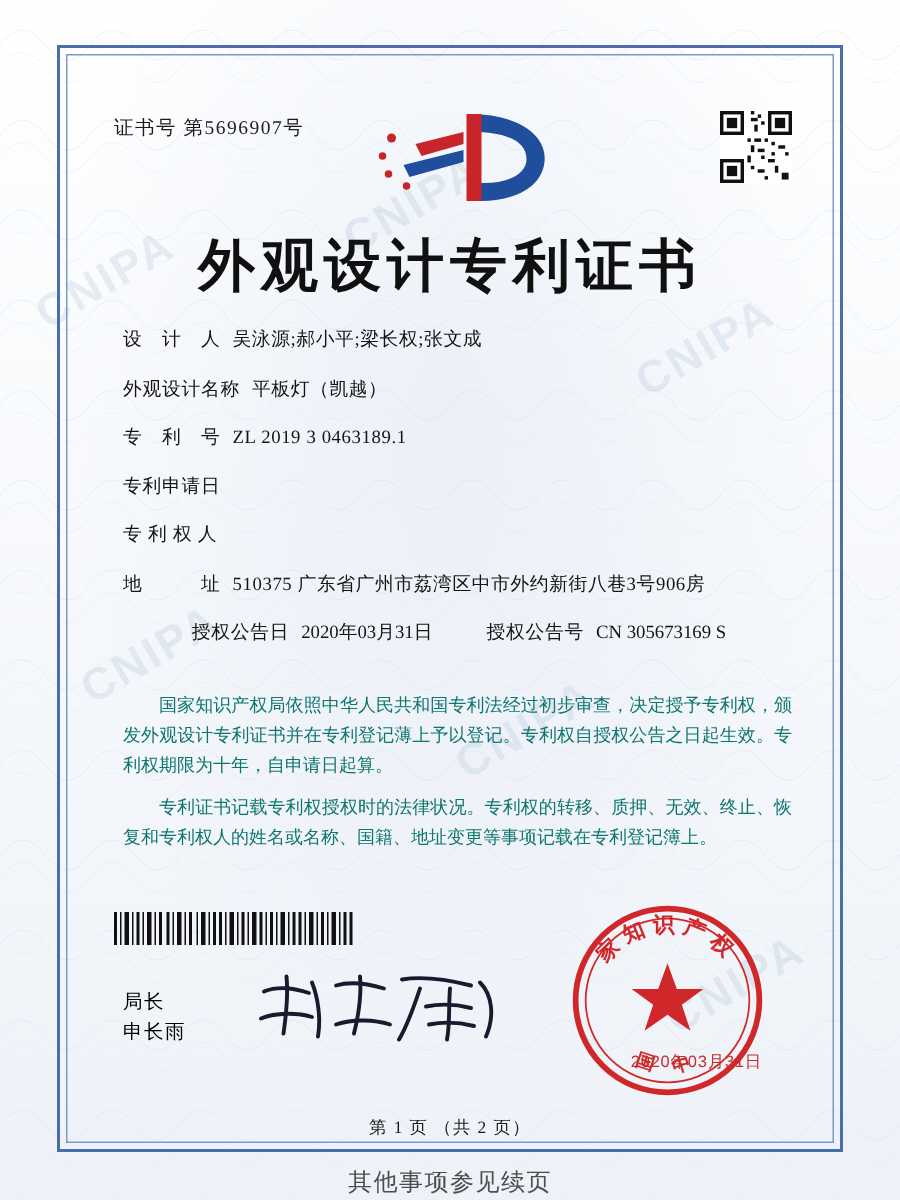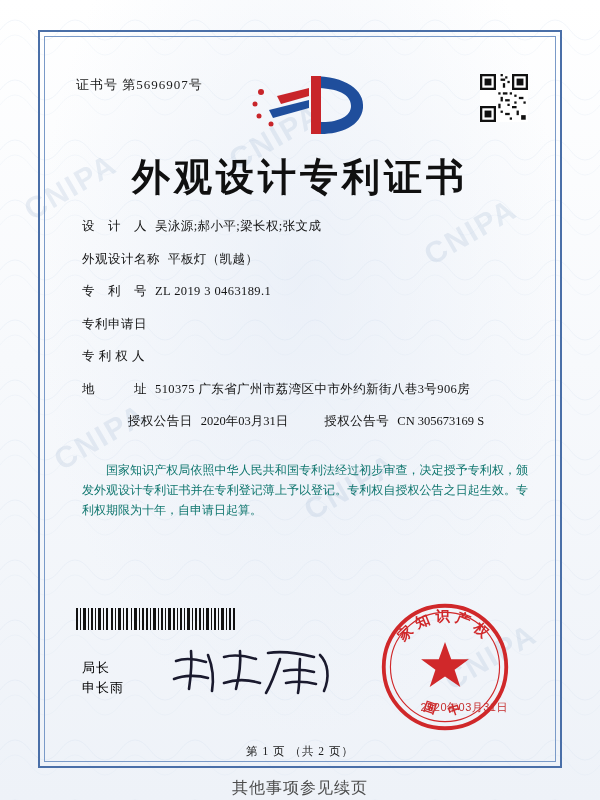--- a/index.html
+++ b/index.html
@@ -322,20 +322,21 @@
       <span style="margin-left:8px;">2020年03月31日</span>
       <span class="pair2">
         <span class="field-label">授权公告号</span>
         <span style="margin-left:8px;">CN 305673169 S</span>
       </span>
     </div>
   </div>
 
   <div class="paras">
     <p>国家知识产权局依照中华人民共和国专利法经过初步审查，决定授予专利权，颁发外观设计专利证书并在专利登记薄上予以登记。专利权自授权公告之日起生效。专利权期限为十年，自申请日起算。</p>
+    <p>专利证书记载专利权授权时的法律状况。专利权的转移、质押、无效、终止、恢复和专利权人的姓名或名称、国籍、地址变更等事项记载在专利登记簿上。</p>
   </div>
 
   <svg class="barcode" viewBox="0 0 160 22">
     <g fill="#111111">
       <rect x="0" y="0" width="2" height="22"></rect>
         <rect x="4" y="0" width="1" height="22"></rect>
       <rect x="7" y="0" width="3" height="22"></rect>
         <rect x="12" y="0" width="1" height="22"></rect>
       <rect x="15" y="0" width="2" height="22"></rect>
         <rect x="19" y="0" width="1" height="22"></rect>

